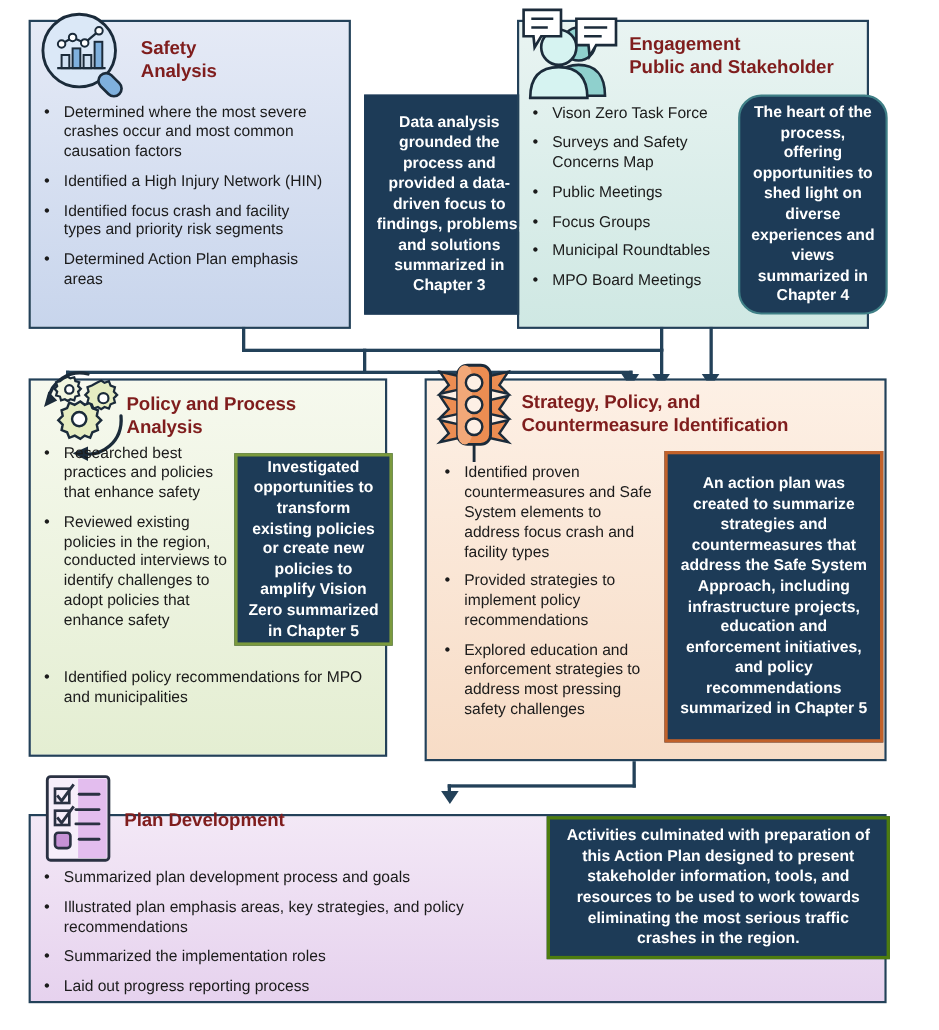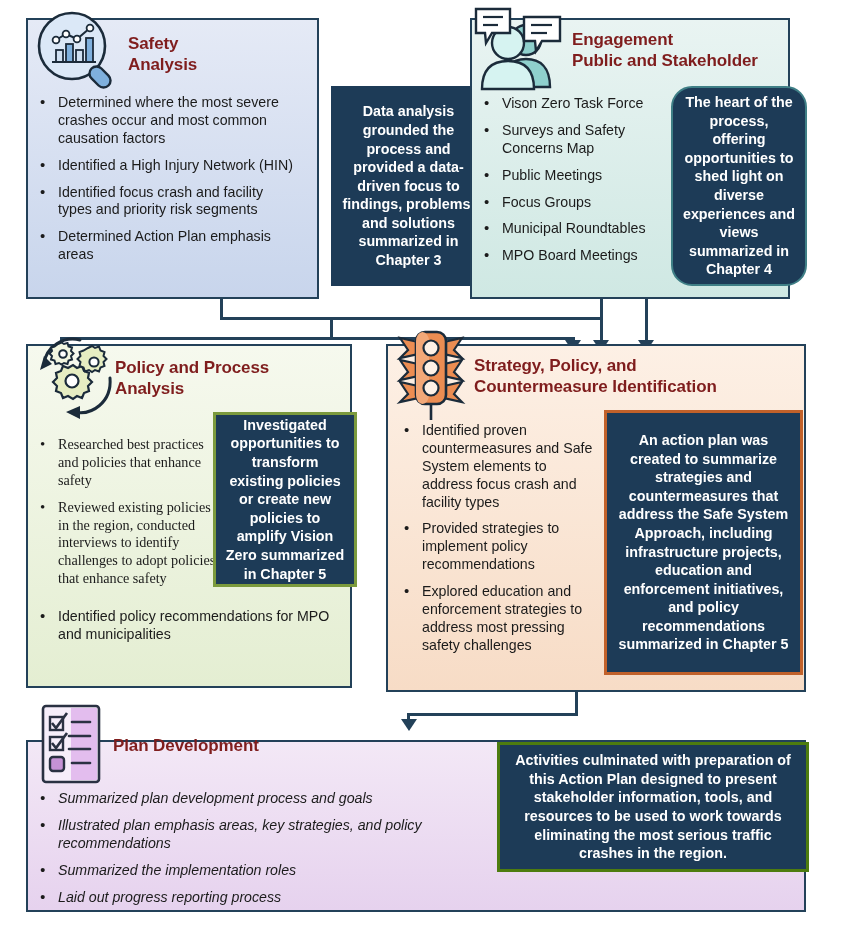--- a/index.html
+++ b/index.html
@@ -198,21 +198,21 @@
         <circle cx="33" cy="22" r="3.8" fill="#ffffff"></circle>
       </g>
     </svg>
   </span>
 
   <div class="panel-title" style="left:115px;top:358px;width:200px;">
     <div>Policy and Process</div>
     <div>Analysis</div>
   </div>
 
-  <ul class="bullets" style="left:36px;top:436px;width:182px;font-family:Liberation Serif, serif;">
+  <ul class="bullets" style="left:36px;top:404px;width:182px;">
     <li>Researched best practices and policies that enhance safety</li>
     <li>Reviewed existing policies in the region, conducted interviews to identify challenges to adopt policies that enhance safety</li>
   </ul>
   <ul class="bullets" style="left:36px;top:608px;width:300px;">
     <li>Identified policy recommendations for MPO and municipalities</li>
   </ul>
 
   <div class="callout green" style="left:213px;top:412px;width:144px;height:175px;">
     <div>
       <span>Investigated opportunities to transform existing policies or create new policies to amplify Vision Zero summarized in </span><b>Chapter 5</b>
@@ -280,21 +280,21 @@
         <line x1="29" y1="46" x2="50" y2="46"></line>
         <line x1="32" y1="60" x2="50" y2="60"></line>
       </g>
     </svg>
   </span>
 
   <div class="panel-title" style="left:113px;top:736px;width:260px;">
     <div>Plan Development</div>
   </div>
 
-  <ul class="bullets" style="left:36px;top:790px;width:430px;font-style:italic;">
+  <ul class="bullets" style="left:36px;top:790px;width:430px;">
     <li>Summarized plan development process and goals</li>
     <li>Illustrated plan emphasis areas, key strategies, and policy recommendations</li>
     <li>Summarized the implementation roles</li>
     <li>Laid out progress reporting process</li>
   </ul>
 
   <div class="callout purple" style="left:497px;top:742px;width:312px;height:130px;">
     <div>
       <span>Activities culminated with preparation of this Action Plan designed to present stakeholder information, tools, and resources to be used to work towards eliminating the most serious traffic crashes in the region.</span><b></b>
     </div>

